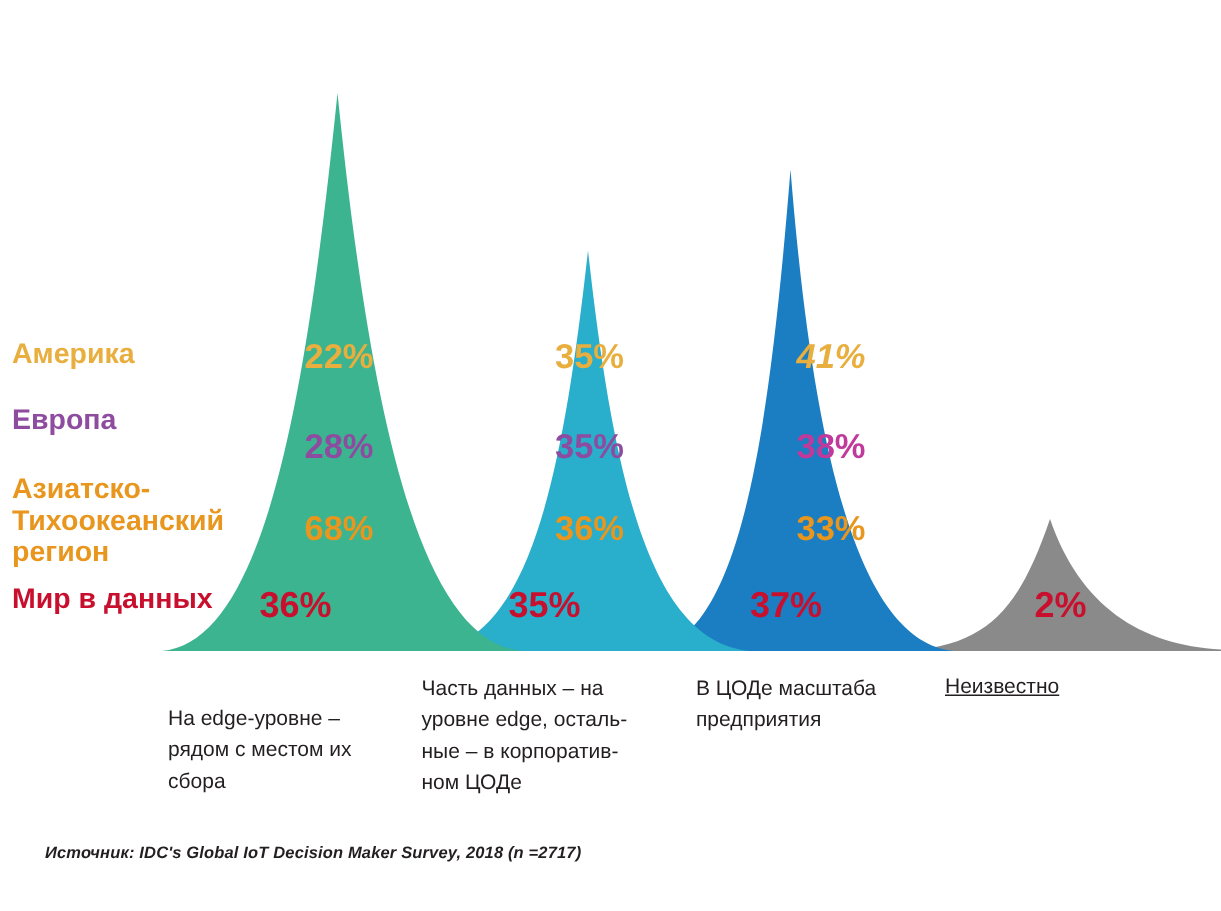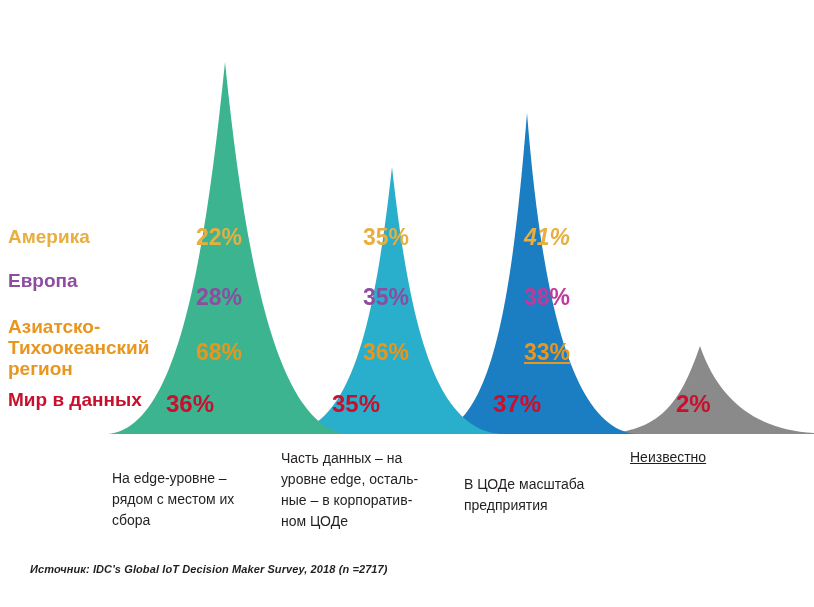--- a/index.html
+++ b/index.html
@@ -38,36 +38,36 @@
   #label-europe  { left: 8px; top: 270px; }
   #label-apac    { left: 8px; top: 316px; }
   #label-world   { left: 8px; top: 389px; }
 
   .value {
     position: absolute;
     font-weight: bold;
     font-size: 23px;
     line-height: 23px;
     white-space: nowrap;
-    text-align: left;
+    text-align: center;
   }
   .value.big {
     font-size: 24px;
   }
 
   .cat-label {
     position: absolute;
     font-size: 14px;
     line-height: 21px;
     color: #231f20;
     white-space: pre-line;
   }
   #cat-0 { left: 112px; top: 468px; width: 170px; }
   #cat-1 { left: 281px; top: 448px; width: 172px; }
-  #cat-2 { left: 464px; top: 448px; width: 160px; margin-top: 26px; }
+  #cat-2 { left: 464px; top: 448px; width: 160px; }
   #cat-3 { left: 630px; top: 447px; width: 150px; text-decoration: underline; }
 
   #source-note {
     position: absolute;
     left: 30px;
     top: 563px;
     font-size: 11px;
     font-style: italic;
     font-weight: bold;
     color: #231f20;
@@ -103,21 +103,21 @@
   <div class="value" style="left:196px; top:341px; width:60px; color:#E8961E;">68%</div>
   <div class="value big" style="left:166px; top:392px; width:62px; color:#C8102E;">36%</div>
 
   <div class="value" style="left:363px; top:226px; width:60px; color:#E8AE3E;">35%</div>
   <div class="value" style="left:363px; top:286px; width:60px; color:#8E4CA0;">35%</div>
   <div class="value" style="left:363px; top:341px; width:60px; color:#E8961E;">36%</div>
   <div class="value big" style="left:332px; top:392px; width:62px; color:#C8102E;">35%</div>
 
   <div class="value" style="left:524px; top:226px; width:60px; color:#E8AE3E;font-style:italic;">41%</div>
   <div class="value" style="left:524px; top:286px; width:60px; color:#C0399B;">38%</div>
-  <div class="value" style="left:524px; top:341px; width:60px; color:#E8961E;text-decoration:underline;">33%</div>
+  <div class="value" style="left:524px; top:341px; width:60px; color:#E8961E;">33%</div>
   <div class="value big" style="left:493px; top:392px; width:62px; color:#C8102E;">37%</div>
 
   <div class="value big" style="left:676px; top:392px; width:62px; color:#C8102E;">2%</div>
 
   <div class="cat-label" id="cat-0">На edge-уровне –
 рядом с местом их
 сбора</div>
   <div class="cat-label" id="cat-1">Часть данных – на
 уровне edge, осталь-
 ные – в корпоратив-

